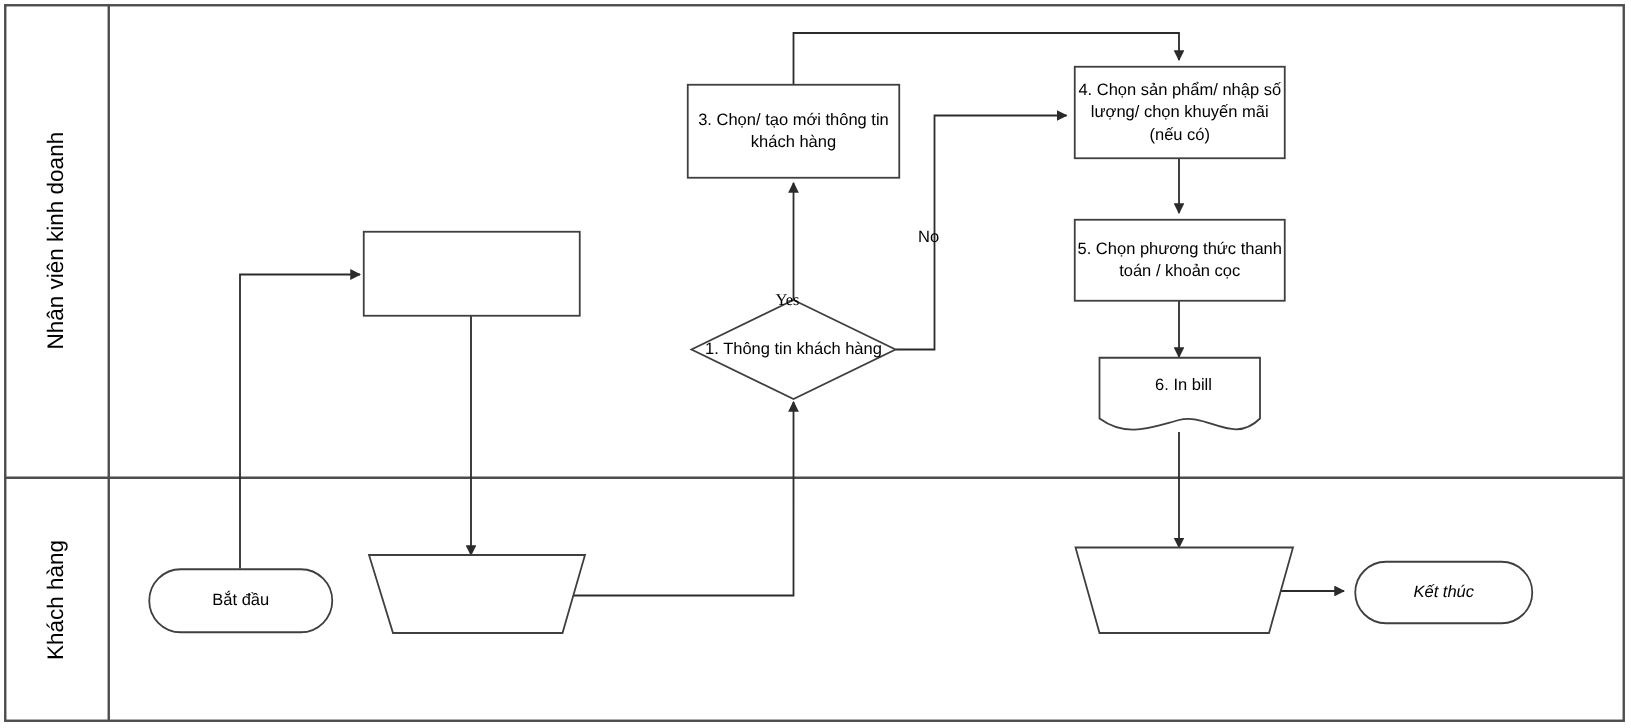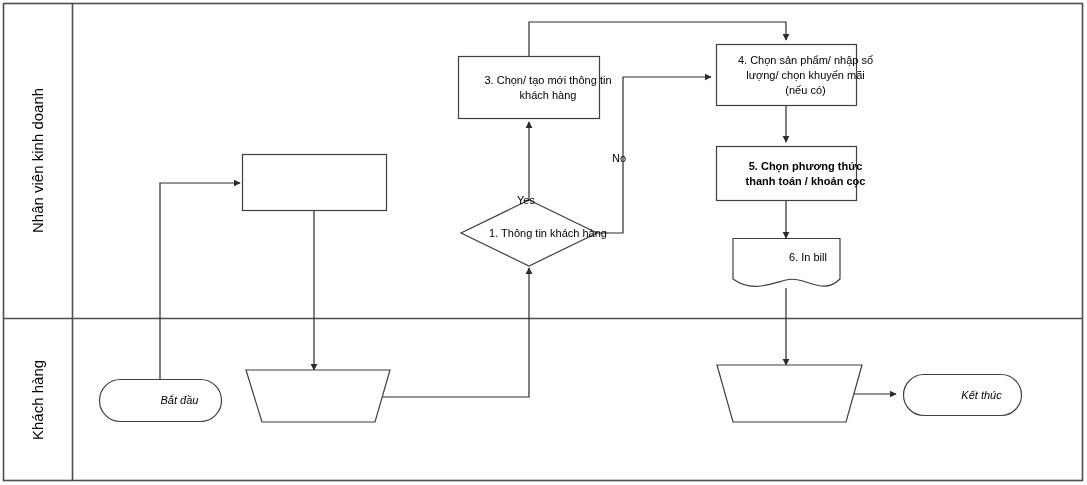--- a/index.html
+++ b/index.html
@@ -27,21 +27,20 @@
     display: flex;
     align-items: center;
     justify-content: center;
     text-align: center;
     font-family: "Liberation Sans", sans-serif;
     font-size: 11px;
     line-height: 15px;
     color: #000000;
     pointer-events: none;
     white-space: pre-line;
-    padding-left: 19px;
   }
   .lane-label {
     position: absolute;
     display: flex;
     align-items: center;
     justify-content: center;
     text-align: center;
     font-family: "Liberation Sans", sans-serif;
     font-size: 15px;
     color: #000000;
@@ -122,34 +121,34 @@
       <path d="M 717 365 L 862 365 L 846 422 L 733 422 Z"></path>
 
       <rect x="903.5" y="374.5" width="118" height="41" rx="20.5" ry="20.5"></rect>
     </g>
   </svg>
 
   <div class="lane-label" style="left:3px; top:3px; width:69px; height:315px;">Nhân viên kinh doanh</div>
 
   <div class="lane-label" style="left:3px; top:319px; width:69px; height:161px;">Khách hàng</div>
 
-  <div class="node-label" style="left:99px; top:379px; width:123px; height:43px;font-style:italic;">Bắt đầu</div>
+  <div class="node-label" style="left:99px; top:379px; width:123px; height:43px;">Bắt đầu</div>
 
 
 
   <div class="node-label" style="left:466px; top:212px; width:126px; height:42px;">1. Thông tin khách hàng</div>
 
   <div class="node-label" style="left:461px; top:57px; width:136px; height:61px;">3. Chọn/ tạo mới thông tin khách hàng</div>
 
   <div class="node-label" style="left:718px; top:45px; width:137px; height:60px;">4. Chọn sản phẩm/ nhập số lượng/ chọn khuyến mãi (nếu có)</div>
 
-  <div class="node-label" style="left:718px; top:147px; width:137px; height:53px;font-weight:bold;">5. Chọn phương thức thanh toán / khoản cọc</div>
+  <div class="node-label" style="left:718px; top:147px; width:137px; height:53px;">5. Chọn phương thức thanh toán / khoản cọc</div>
 
   <div class="node-label" style="left:733px; top:240px; width:112px; height:34px;">6. In bill</div>
 
 
   <div class="node-label" style="left:903px; top:374px; width:119px; height:42px;font-style:italic;">Kết thúc</div>
 
-  <div class="edge-label" style="left:517px; top:155px;">Yes</div>
+  <div class="edge-label" style="left:517px; top:155px;font-family:Liberation Serif, serif;">Yes</div>
 
   <div class="edge-label" style="left:612px; top:113px;">No</div>
 
 </div>
 
 </body></html>

